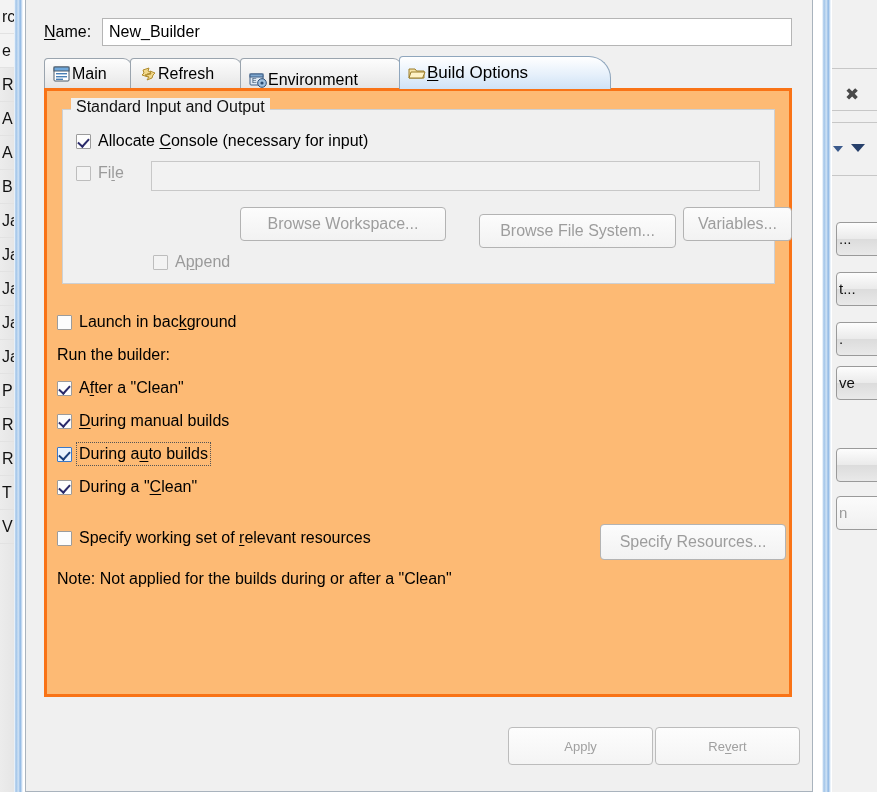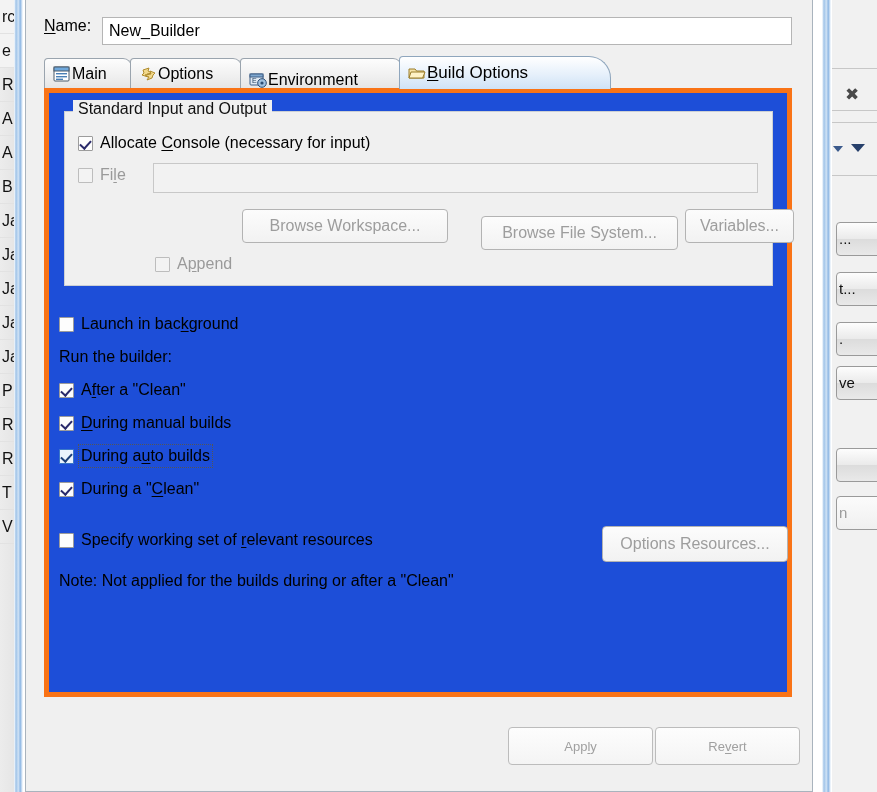--- a/index.html
+++ b/index.html
@@ -65,21 +65,21 @@
     position:absolute;left:25px;top:-8px;width:788px;height:800px;
     background:#f0f0f0;
     border:1px solid #a9b3bd;
     box-sizing:border-box;
   }
   #dialog-inner{position:absolute;inset:4px;}
 
   
   .name-row{
     position:absolute;left:14px;top:20px;right:16px;height:30px;
-    display:flex;
+    display:flex;align-items:center;
   }
   .name-label{width:58px;font-size:16px;color:#000;}
   .name-input{
     flex:1;height:28px;box-sizing:border-box;
     background:#fff;border:1px solid #b5b5b5;
     font-family:"Liberation Sans",sans-serif;font-size:16px;color:#000;
     padding:0 6px;outline:none;
   }
 
   
@@ -97,21 +97,21 @@
   }
   .tab.active{
     background:linear-gradient(#ffffff,#e6f0fb 55%,#cfe2f6);
     border-color:#8fa6bd;z-index:5;height:33px;
   }
   .tabicon{width:19px;height:17px;position:relative;flex:none;}
 
   
   .tabbody{
     position:absolute;left:14px;top:91px;right:16px;bottom:90px;
-    background:#1d4ed8;border:5px solid #f97316;box-sizing:border-box;
+    background:#fdba74;border:3px solid #f97316;box-sizing:border-box;
   }
 
   
   .groupbox{
     position:absolute;left:15px;top:18px;right:14px;height:175px;
     border:1px solid #ccd0d4;box-sizing:border-box;background:#f0f0f0;
   }
   .group-title{
     position:absolute;left:8px;top:-12px;background:#f0f0f0;
     padding:0 5px;font-size:16px;color:#111;
@@ -243,21 +243,21 @@
         <span>Main</span>
       </div>
 
       <div class="tab" style="left:86px;width:112px;">
         <span class="tabicon">
           <svg width="19" height="17" viewBox="0 0 19 17">
             <path d="M4 4 L10 2 L9 5 L13 7 L8 8 L9 11 L3 9 L5 7 Z" fill="#f2d98c" stroke="#b08c2e" stroke-width="1"></path>
             <path d="M13 12 L8 14 L10 11 L6 9 L12 8 L11 5 L16 7 L14 9 Z" fill="#f2d98c" stroke="#b08c2e" stroke-width="1"></path>
           </svg>
         </span>
-        <span>Options</span>
+        <span>Refresh</span>
       </div>
 
       <div class="tab" style="left:196px;width:162px;align-items:flex-end;">
         <span class="tabicon">
           <svg width="19" height="17" viewBox="0 0 19 17">
             <rect x="1" y="2" width="13" height="11" rx="1" fill="#dfe9f3" stroke="#3f5f86"></rect>
             <rect x="1" y="2" width="13" height="3" fill="#7fa8d0" stroke="#3f5f86"></rect>
             <text x="3" y="11" font-size="7" font-family="Liberation Sans" fill="#1b3a5c">E</text>
             <circle cx="13" cy="11" r="4.3" fill="#9fc0e0" stroke="#2c4d75"></circle>
             <circle cx="13" cy="11" r="1.6" fill="#2c4d75"></circle>
@@ -327,21 +327,21 @@
 
       <div class="cb-line" style="left:10px;top:387px;">
         <span class="cb checked"></span>
         <span class="cb-label">During a "<u>C</u>lean"</span>
       </div>
 
       <div class="cb-line" style="left:10px;top:438px;">
         <span class="cb"></span>
         <span class="cb-label">Specify working set of <u>r</u>elevant resources</span>
       </div>
-      <div class="btn" style="left:553px;top:433px;width:186px;height:36px;">Options Resources...</div>
+      <div class="btn" style="left:553px;top:433px;width:186px;height:36px;">Specify Resources...</div>
 
       <div class="plain" style="left:10px;top:479px;">Note: Not applied for the builds during or after a "Clean"</div>
     </div>
 
     <div class="footer-btn" style="left:478px;">App<u>l</u>y</div>
     <div class="footer-btn" style="left:625px;">Re<u>v</u>ert</div>
 
   </div>
 </div>
 

